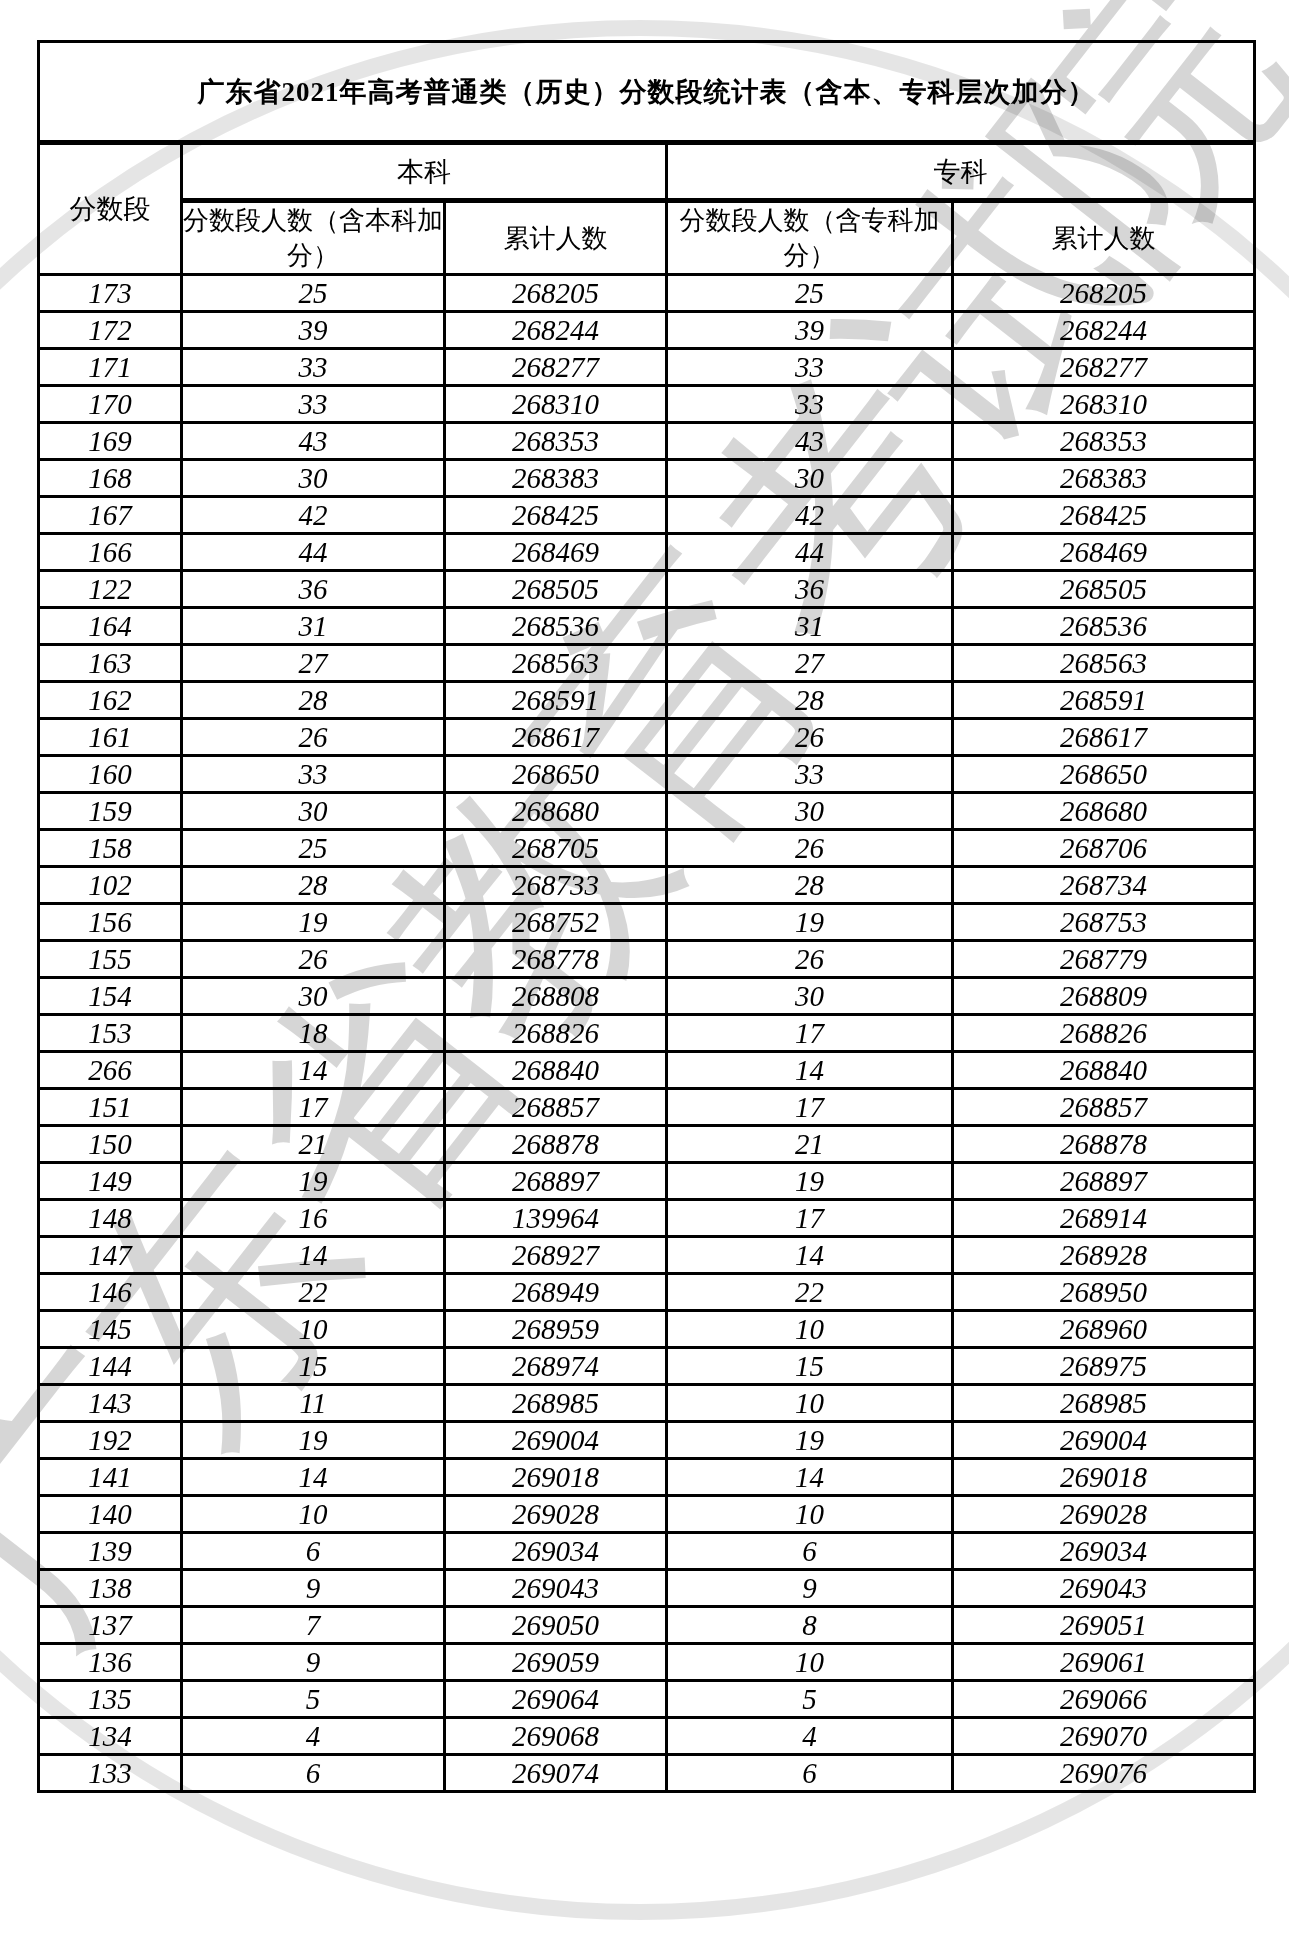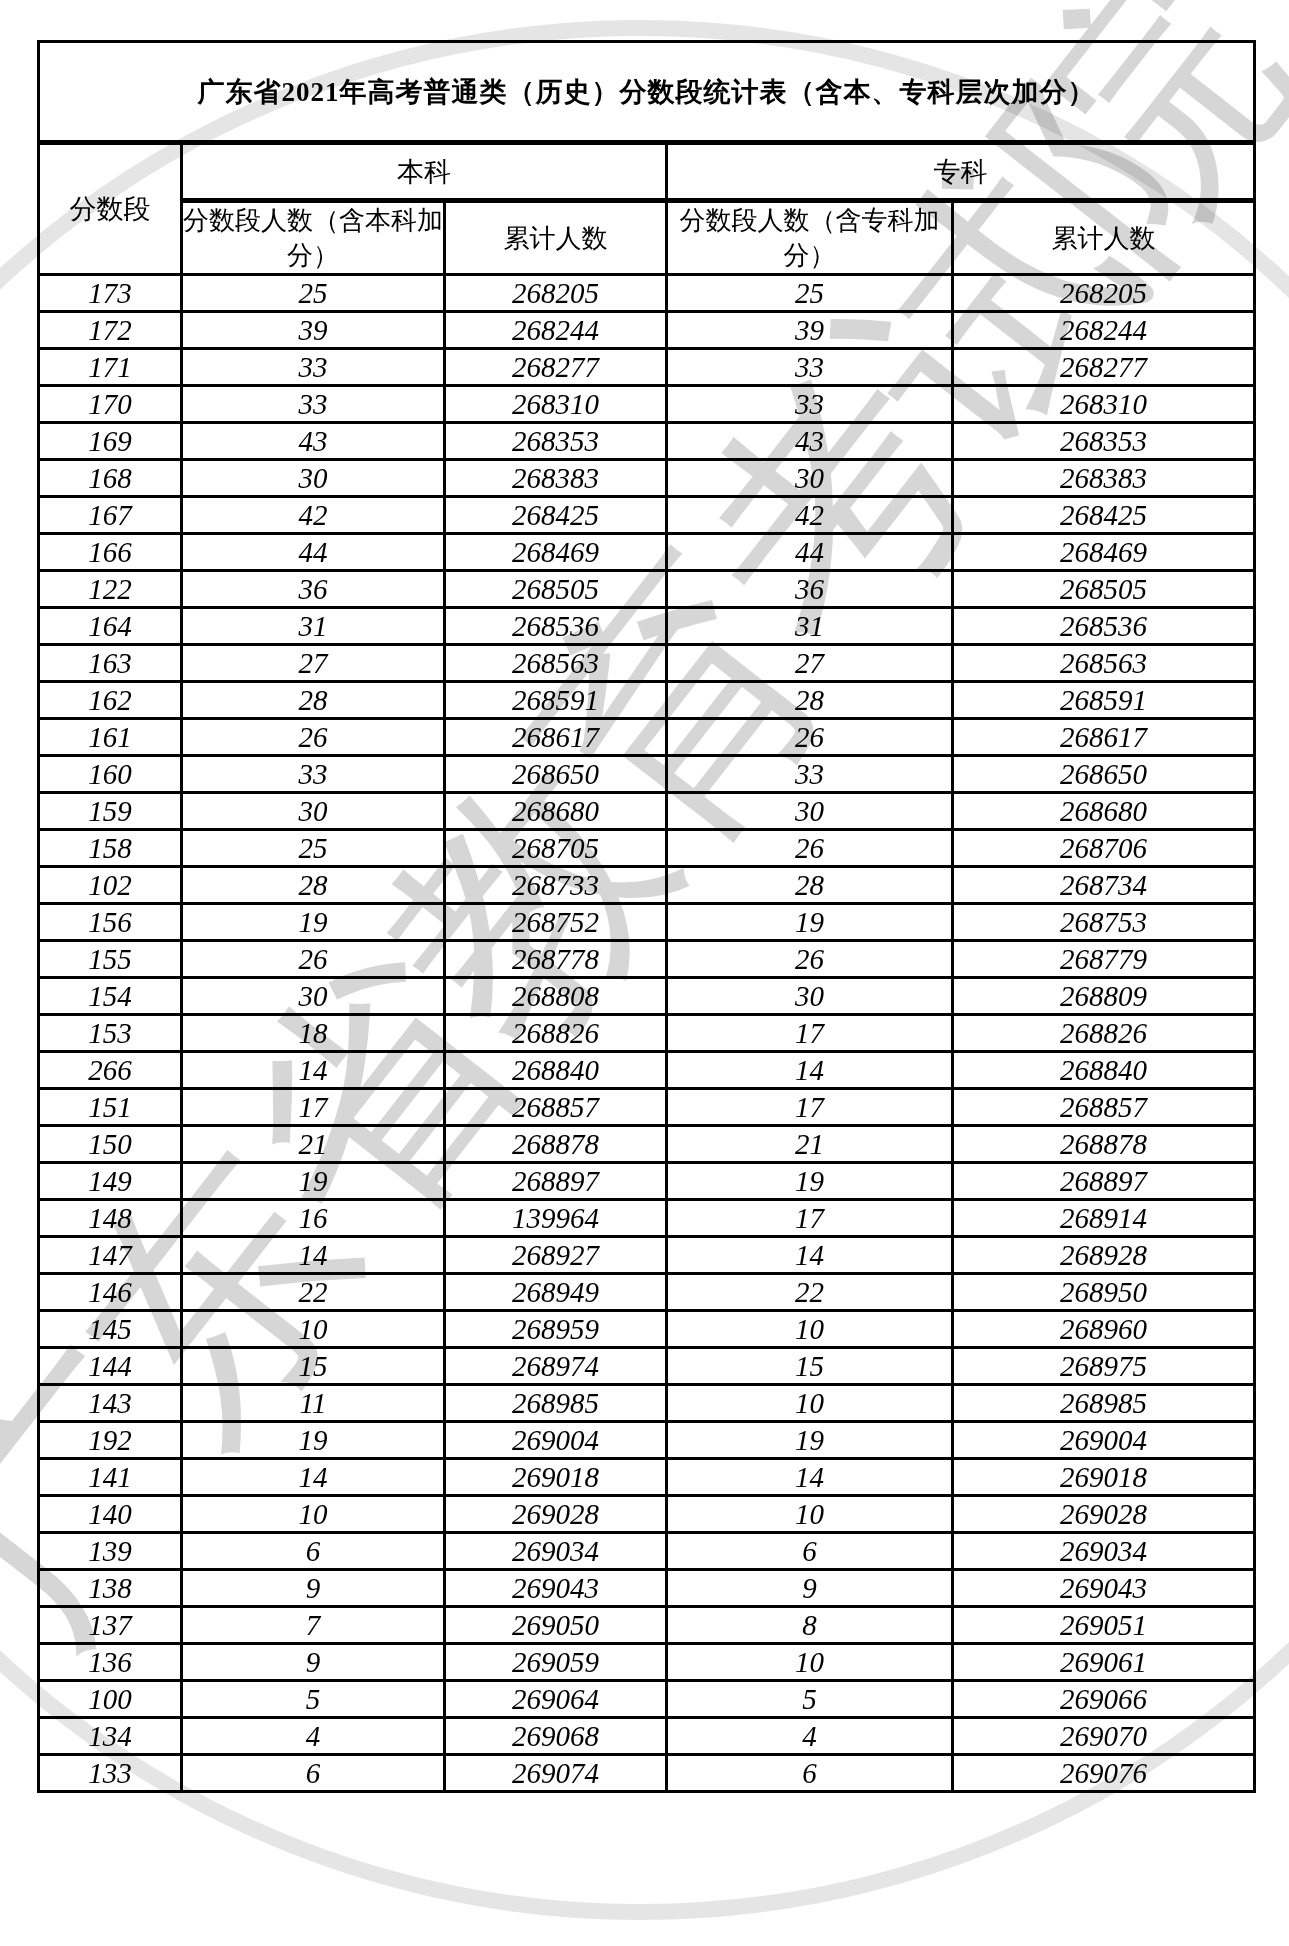--- a/index.html
+++ b/index.html
@@ -340,21 +340,21 @@
           <td>269051</td>
         </tr>
         <tr>
           <td>136</td>
           <td>9</td>
           <td>269059</td>
           <td>10</td>
           <td>269061</td>
         </tr>
         <tr>
-          <td>100</td>
+          <td>135</td>
           <td>5</td>
           <td>269064</td>
           <td>5</td>
           <td>269066</td>
         </tr>
         <tr>
           <td>134</td>
           <td>4</td>
           <td>269068</td>
           <td>4</td>

